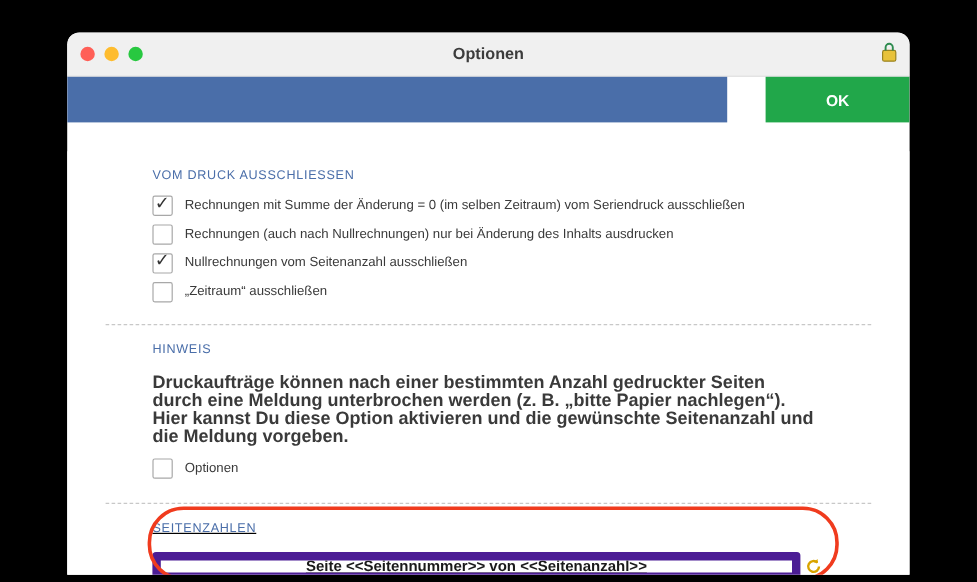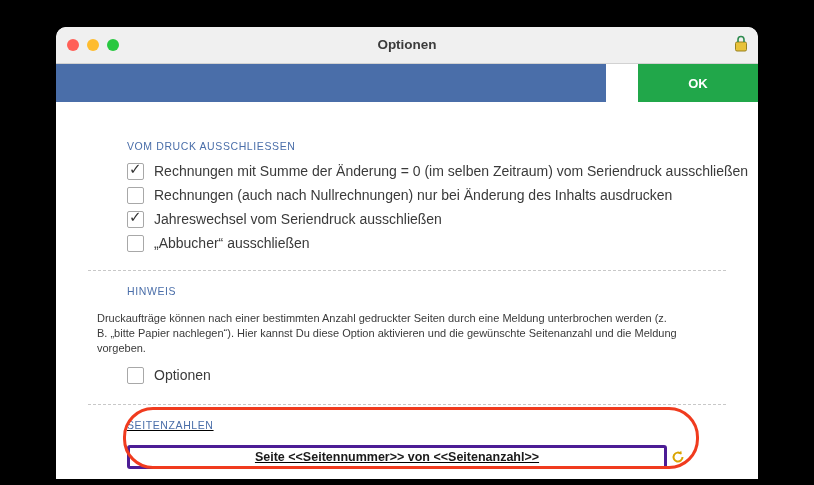--- a/index.html
+++ b/index.html
@@ -133,31 +133,32 @@
   .cb.checked::after {
     content: "✓";
     position: absolute;
     left: 1px;
     top: -4px;
     font-size: 15px;
     color: #333333;
     font-family: "DejaVu Sans", sans-serif;
   }
   .row-label {
-    font-size: 14px;
+    font-size: 11px;
     color: #3a3a3a;
     margin-left: 10px;
     line-height: 16px;
     padding-top: 1px;
   }
   .hint-text {
-    font-size: 11px;
+    font-size: 15px;
     color: #3a3a3a;
     line-height: 15px;
-    padding: 6px 80px 8px 41px;
+    padding: 6px 80px 8px 71px;
+    font-weight: bold;
   }
   .seitenzahlen-wrap {
     position: relative;
     text-decoration: underline;
   }
   .highlight-box {
     position: absolute;
     left: 67px;
     top: 2px;
     width: 576px;
@@ -168,21 +169,21 @@
     pointer-events: none;
   }
   .field-row {
     display: flex;
     align-items: center;
     padding: 6px 0 10px 71px;
   }
   .text-field {
     width: 540px;
     height: 24px;
-    border: 3px solid #4c1d95;
+    border: 7px solid #4c1d95;
     border-radius: 3px;
     background: #ffffff;
     font-size: 12.5px;
     color: #1a1a1a;
     font-weight: bold;
     text-align: center;
     box-sizing: border-box;
     padding: 0 6px;
     font-family: "Liberation Sans", sans-serif;
   }
@@ -234,26 +235,26 @@
           <span class="row-label">Rechnungen mit Summe der Änderung = 0 (im selben Zeitraum) vom Seriendruck ausschließen</span>
         </div>
 
         <div class="row">
           <span class="cb"></span>
           <span class="row-label">Rechnungen (auch nach Nullrechnungen) nur bei Änderung des Inhalts ausdrucken</span>
         </div>
 
         <div class="row">
           <span class="cb checked"></span>
-          <span class="row-label">Jahreswechsel vom Seriendruck ausschließen</span>
+          <span class="row-label">Nullrechnungen vom Seitenanzahl ausschließen</span>
         </div>
 
         <div class="row">
           <span class="cb"></span>
-          <span class="row-label">„Abbucher“ ausschließen</span>
+          <span class="row-label">„Zeitraum“ ausschließen</span>
         </div>
 
         <div style="height:14px"></div>
         <div class="divider"></div>
       </div>
 
       <div class="section">
         <div class="sec-title">HINWEIS</div>
         <div class="hint-text">Druckaufträge können nach einer bestimmten Anzahl gedruckter Seiten durch eine Meldung unterbrochen werden (z. B. „bitte Papier nachlegen“). Hier kannst Du diese Option aktivieren und die gewünschte Seitenanzahl und die Meldung vorgeben.</div>
 

